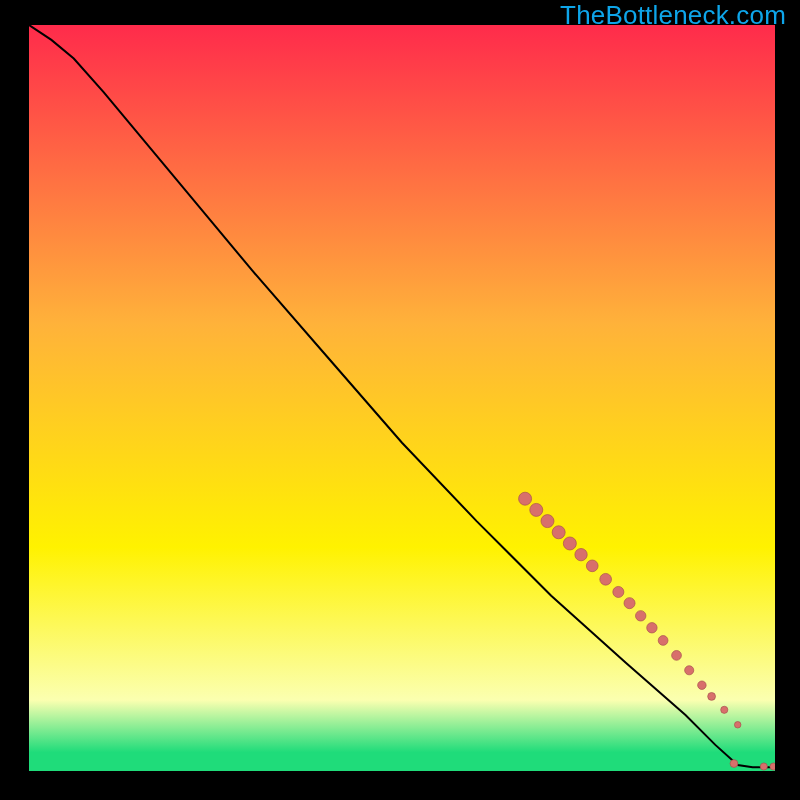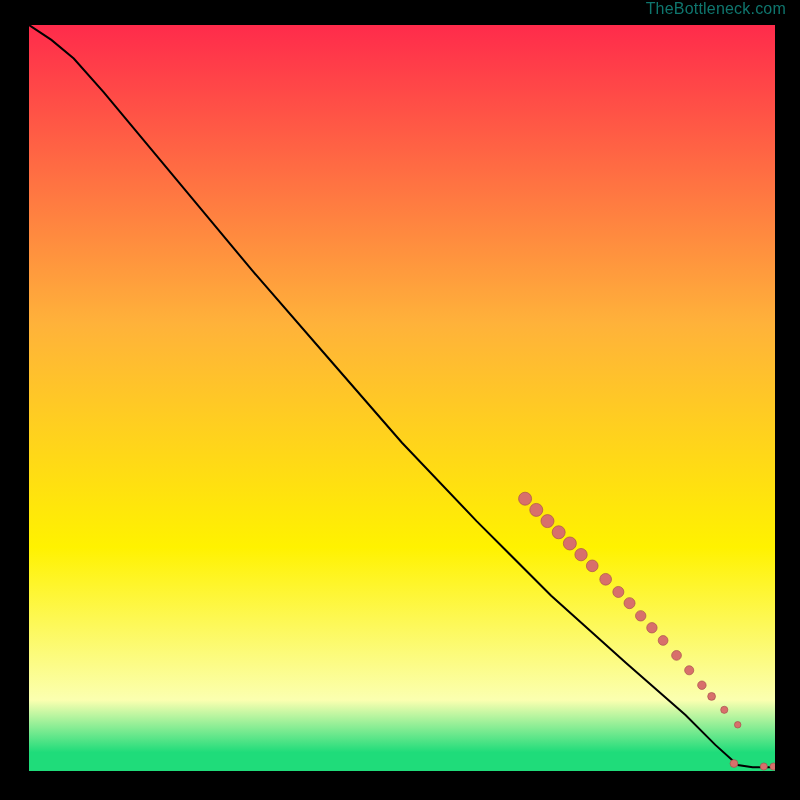--- a/index.html
+++ b/index.html
@@ -13,22 +13,22 @@
   }
   .wrap {
     position: relative;
     width: 800px;
     height: 800px;
   }
   .watermark {
     position: absolute;
     top: 0;
     right: 14px;
-    color: #0f766e;
-    font-size: 16px;
+    color: #0ea5e9;
+    font-size: 26px;
     font-weight: 400;
     letter-spacing: 0.2px;
     z-index: 5;
   }
   .plot {
     position: absolute;
     left: 29px;
     top: 25px;
     width: 746px;
     height: 746px;

